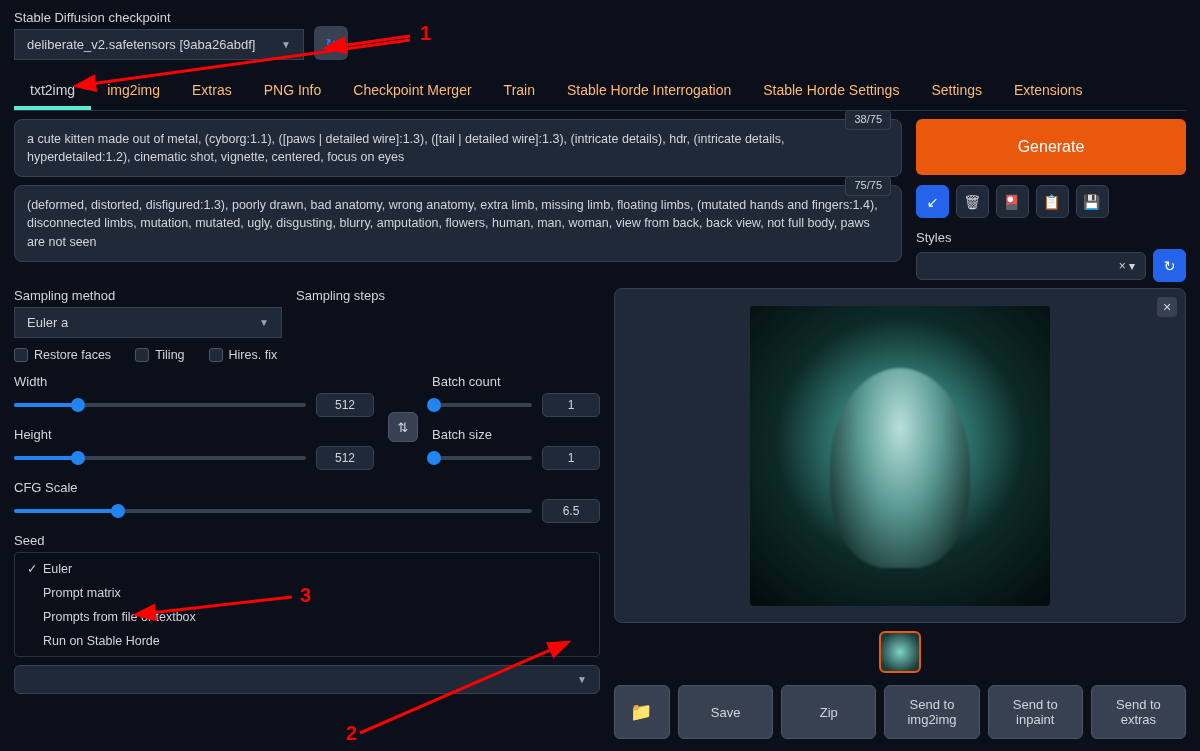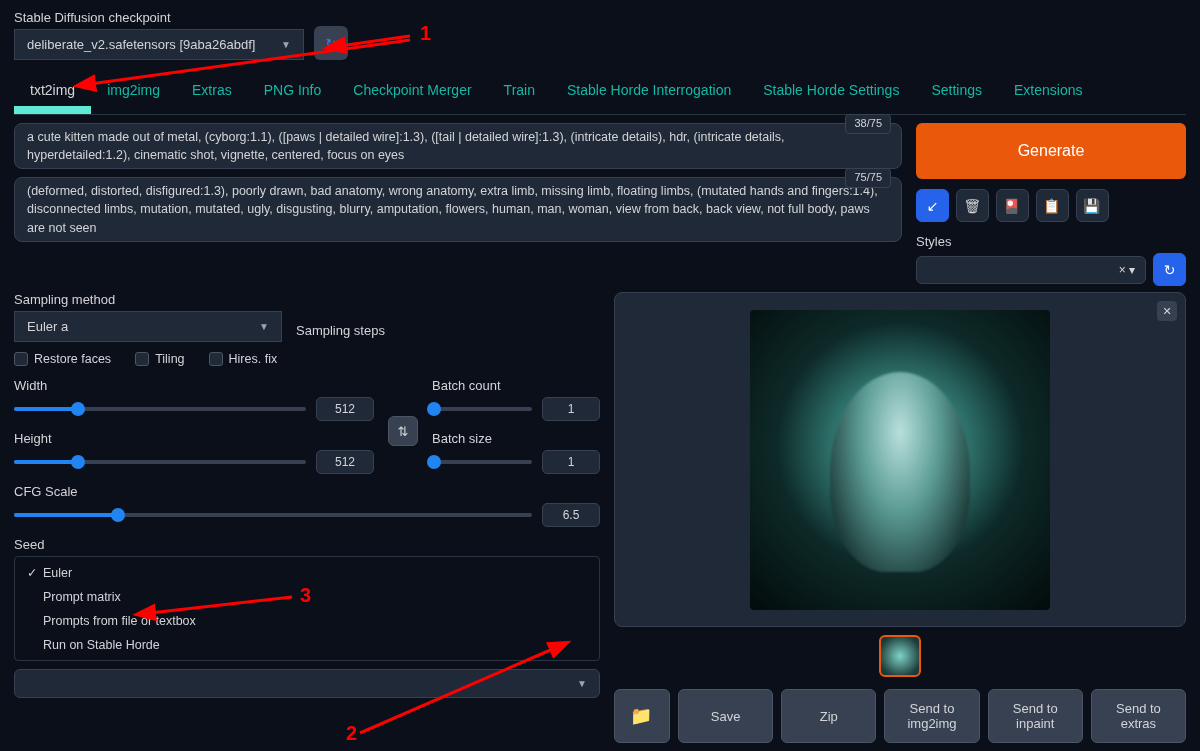--- a/index.html
+++ b/index.html
@@ -19,30 +19,30 @@
   display: flex; align-items: center; justify-content: space-between;
   background: #1f2937; border: 1px solid #374151;
   border-radius: 0; padding: 7px 12px; min-width: 290px; cursor: pointer;
 }
 .refresh-btn {
   width: 34px; height: 34px; border-radius: 6px;
   background: #374151; display: flex; align-items: center; justify-content: center; cursor: pointer;
 }
 .tabs { display: flex; gap: 0; border-bottom: 1px solid #2a3441; margin-bottom: 8px; }
 .tab {
-  padding: 8px 16px; color: #14b8a6; cursor: pointer; font-size: 14px;
+  padding: 8px 16px; color: #fdba74; cursor: pointer; font-size: 14px;
   border-bottom: 2px solid transparent;
 }
-.tab.active { color: #d4d4d8; border-bottom: 8px solid #5eead4; }
+.tab.active { color: #d4d4d8; border-bottom: 4px solid #5eead4; }
 .main-row { display: flex; gap: 14px; }
 .left-col { flex: 1; min-width: 0; }
 .right-col { width: 270px; }
 .prompt-box {
   background: #1f2937; border: 1px solid #374151; border-radius: 8px;
-  padding: 4px 12px; font-size: 12.5px; line-height: 1.45; color: #d4d4d8;
+  padding: 10px 12px; font-size: 12.5px; line-height: 1.45; color: #d4d4d8;
   position: relative; margin-bottom: 8px;
 }
 .token-badge {
   position: absolute; right: 10px; top: -10px;
   background: #1f2937; border: 1px solid #374151; border-radius: 4px;
   padding: 1px 8px; font-size: 11px; color: #d4d4d8;
 }
 .generate-btn {
   width: 100%; height: 56px; background: #ea580c; color: #fff;
   border: none; border-radius: 6px; font-size: 16px; font-weight: 500;
@@ -53,21 +53,21 @@
   width: 33px; height: 33px; background: #1f2937; border: 1px solid #374151;
   border-radius: 6px; display: flex; align-items: center; justify-content: center;
   cursor: pointer; font-size: 14px;
 }
 .tool-btn.blue { background: #2563eb; border-color: #2563eb; }
 .styles-row { display: flex; gap: 7px; align-items: center; }
 .styles-select { flex: 1; background: #1f2937; border: 1px solid #374151; border-radius: 6px; padding: 6px 10px; display: flex; justify-content: flex-end; align-items: center; gap: 8px; font-size: 12px; }
 .lower-grid { display: flex; gap: 14px; margin-top: 6px; }
 .params-col { width: 586px; }
 .output-col { flex: 1; }
-.params-row { display: flex; gap: 14px; margin-bottom: 4px; align-items: flex-end; }
+.params-row { display: flex; gap: 14px; margin-bottom: 4px; }
 .param-half { width: 268px; }
 .param-field { margin-bottom: 10px; }
 .slider-row { display: flex; align-items: center; gap: 10px; }
 .slider {
   flex: 1; height: 4px; background: #374151; border-radius: 2px;
   position: relative; cursor: pointer;
 }
 .slider-fill { height: 100%; background: #2284f1; border-radius: 2px; position: relative; }
 .slider-thumb {
   width: 14px; height: 14px; background: #2284f1;

